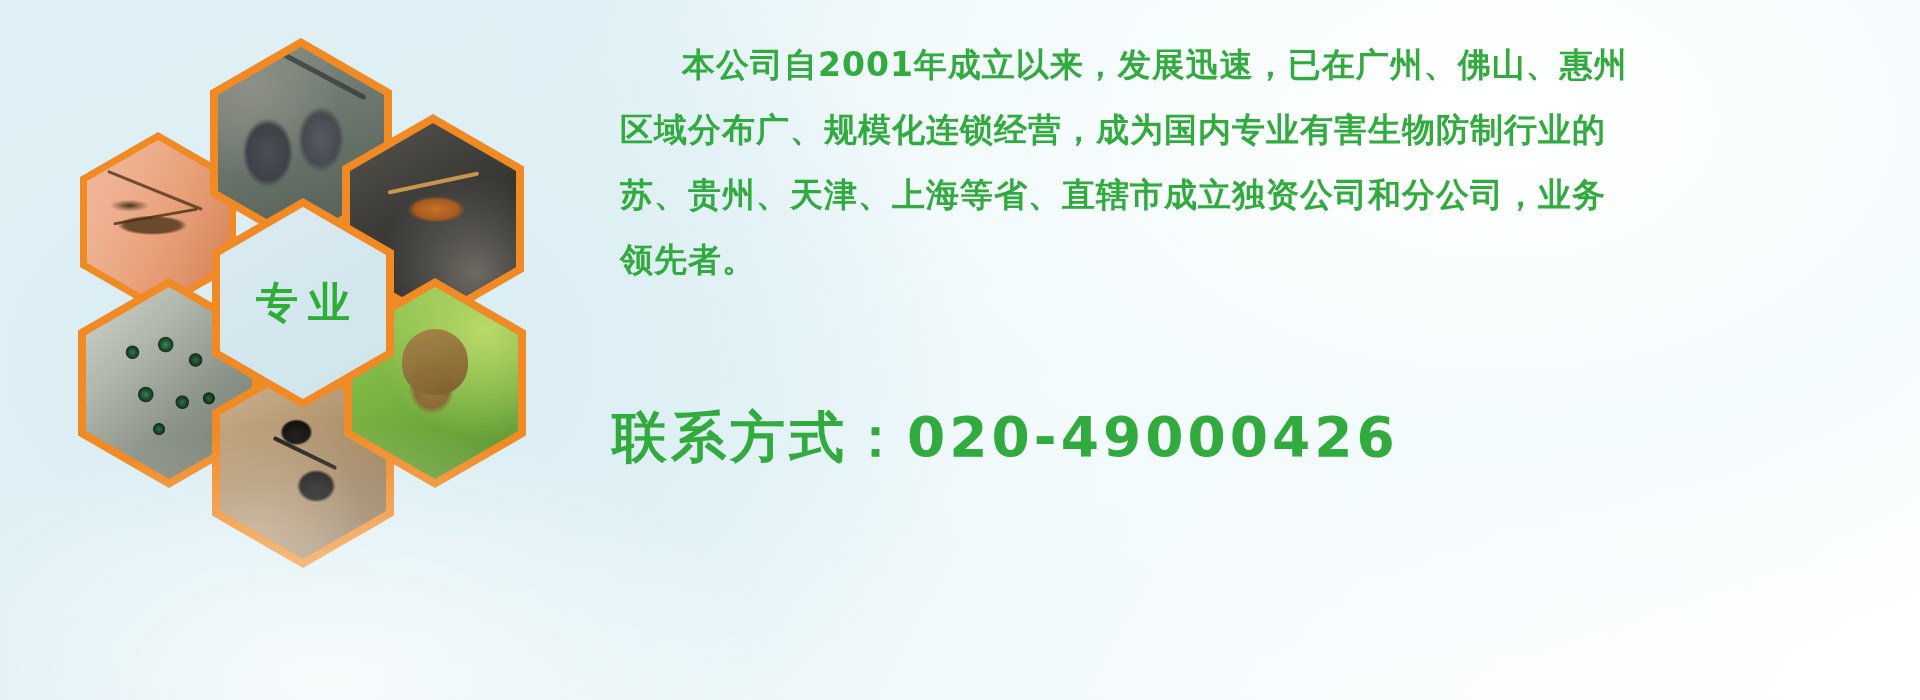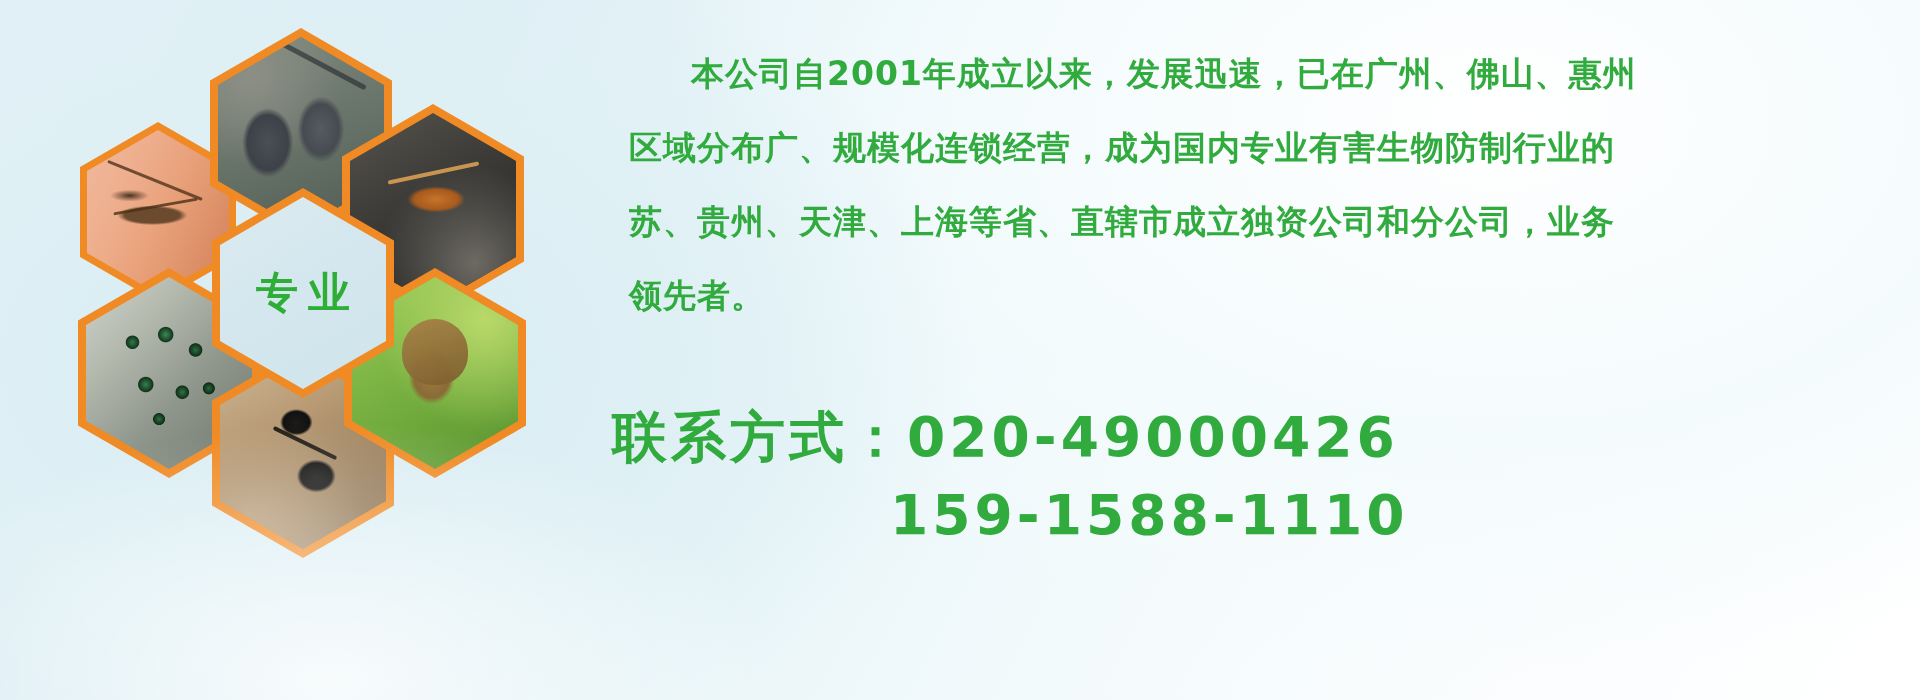--- a/index.html
+++ b/index.html
@@ -16,21 +16,21 @@
     overflow:hidden;
   }
   
   #banner:after{
     content:"";position:absolute;left:-120px;bottom:-240px;width:900px;height:520px;
     background:radial-gradient(ellipse at center,rgba(255,255,255,.75) 0%,rgba(255,255,255,0) 70%);
     pointer-events:none;
   }
 
   
-  .comb{position:absolute;left:80px;top:10px;width:520px;height:560px;}
+  .comb{position:absolute;left:80px;top:20px;width:520px;height:560px;}
   .hex{
     position:absolute;width:156px;height:180px;
     clip-path:polygon(50% 0%,100% 25%,100% 75%,50% 100%,0% 75%,0% 25%);
     background:#f08a24;
     display:flex;align-items:center;justify-content:center;
   }
   .hex .inner{
     width:142px;height:164px;
     clip-path:polygon(50% 0%,100% 25%,100% 75%,50% 100%,0% 75%,0% 25%);
     overflow:hidden;position:relative;
@@ -129,21 +129,21 @@
     color:#2eae36;font-weight:bold;font-size:42px;letter-spacing:10px;
     line-height:1.25;text-indent:10px;
     font-family:"DejaVu Sans","Liberation Sans",sans-serif;
   }
 
   
   .copy{
     position:absolute;left:612px;top:28px;width:1290px;
   }
   .copy p{
-    margin:17px;color:#31ab3e;font-weight:bold;
+    margin:8px;color:#31ab3e;font-weight:bold;
     font-size:33px;line-height:57px;letter-spacing:1px;
     font-family:"DejaVu Sans","Liberation Sans",sans-serif;
     white-space:pre;
   }
   .copy p.indent{text-indent:62px;}
 
   .contact{
     position:absolute;left:612px;top:398px;width:1290px;
   }
   .contact .row{
@@ -205,16 +205,15 @@
 
   <div class="copy">
     <p class="indent">本公司自2001年成立以来，发展迅速，已在广州、佛山、惠州</p>
     <p>区域分布广、规模化连锁经营，成为国内专业有害生物防制行业的</p>
     <p>苏、贵州、天津、上海等省、直辖市成立独资公司和分公司，业务</p>
     <p>领先者。</p>
   </div>
 
   <div class="contact">
     <div class="row"><span>联系方式：</span><span>020-49000426</span></div>
-    <div class="row second">159-1588-1110</div>
   </div>
 
 </div>
 
 </body></html>

